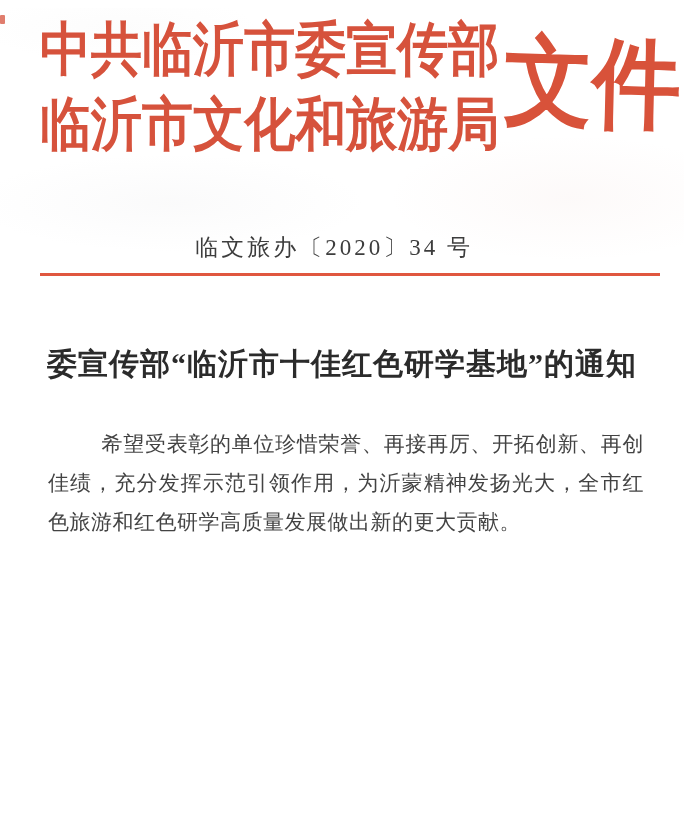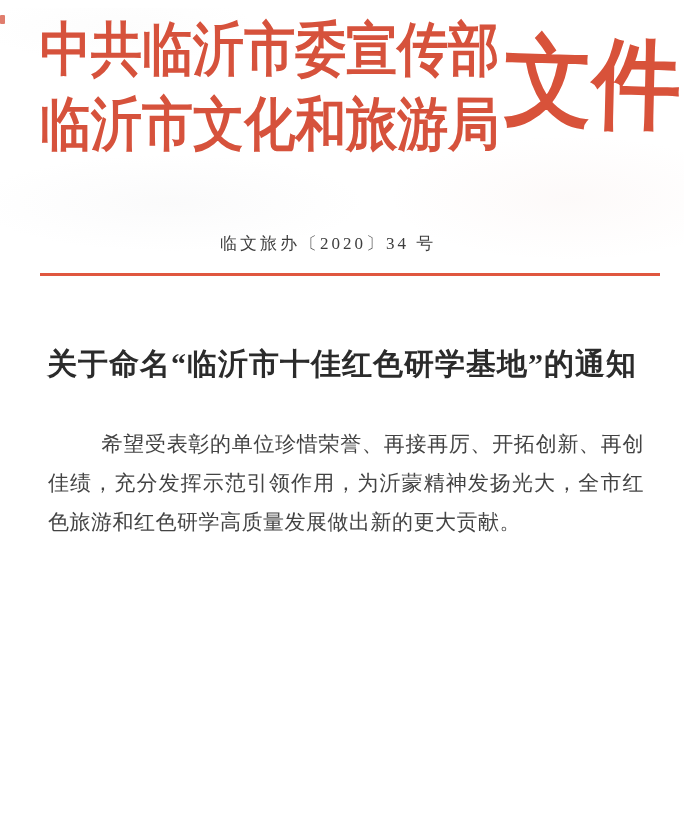--- a/index.html
+++ b/index.html
@@ -44,24 +44,24 @@
     position: absolute;
     left: 0; top: 7px;
     width: 5px; height: 9px;
     opacity: 0.75;
     border-radius: 1px;
   }
   
   .ref-number {
     position: absolute;
     top: 224px;
-    left: 0;
+    left: 6px;
     width: 656px;
     text-align: center;
-    font-size: 17px;
+    font-size: 23px;
     letter-spacing: 3px;
     color: #3d3d3d;
   }
   
   .red-rule {
     position: absolute;
     top: 265px;
     left: 40px;
     right: 24px;
     height: 3px;
@@ -104,19 +104,19 @@
     <div>中共临沂市委宣传部</div>
     <div>临沂市文化和旅游局</div>
   </div>
 
   <div class="doc-type" style="color: rgb(216, 82, 58);">文件</div>
 
   <div class="ref-number">临文旅办〔2020〕34 号</div>
 
   <div class="red-rule" style="background: rgb(224, 87, 63);"></div>
 
-  <div class="doc-title" style="color: rgb(43, 43, 43);">关于命名“临沂市十佳红色研学基地”的通知</div>
+  <div class="doc-title" style="color: rgb(43, 43, 43);">委宣传部“临沂市十佳红色研学基地”的通知</div>
 
   <div class="body-text" style="color: rgb(67, 67, 67);">
     <p class="indent">希望受表彰的单位珍惜荣誉、再接再厉、开拓创新、再创佳绩，充分发挥示范引领作用，为沂蒙精神发扬光大，全市红色旅游和红色研学高质量发展做出新的更大贡献。</p>
   </div>
 
 </div>
 
 </body></html>

